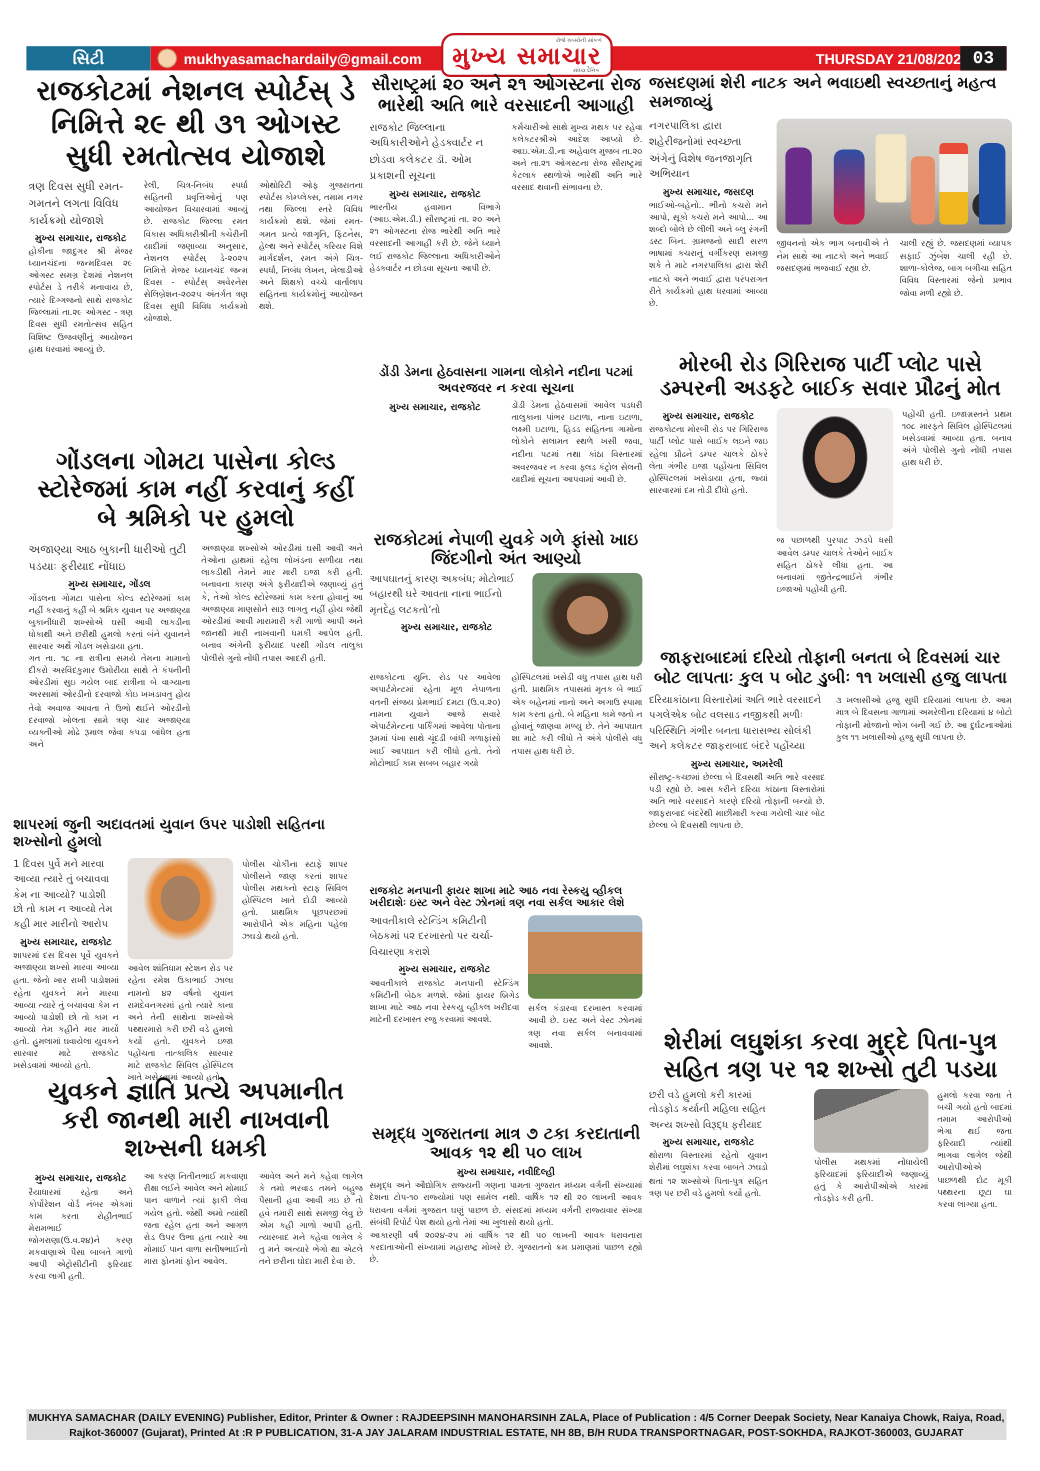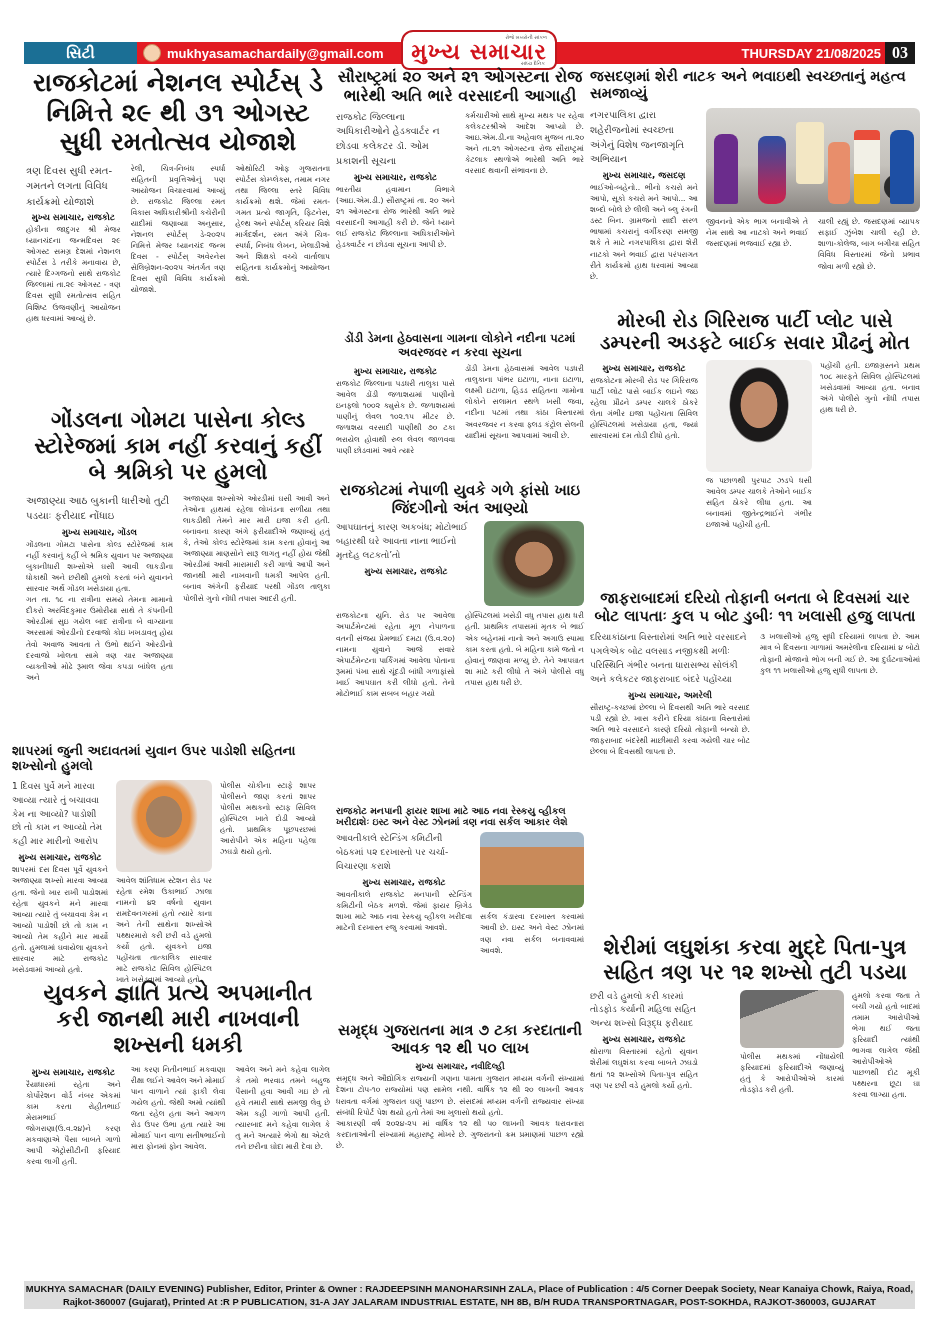--- a/index.html
+++ b/index.html
@@ -9,21 +9,21 @@
   .masthead { position: absolute; left: 24px; top: 42px; width: 891px; height: 22px; display: flex; align-items: stretch; }
   .mh-section { width: 113px; background: #1b6f95; color: #fff; font-weight: bold; font-size: 15px; display: flex; align-items: center; justify-content: center; }
   .mh-red { flex: 1; background: #e21b23; display: flex; align-items: center; position: relative; }
   .mh-email { color: #fff; font-size: 13px; font-weight: bold; margin-left: 30px; display: flex; align-items: center; gap: 4px; font-family: "Liberation Sans", sans-serif; }
   .hand-icon { width: 18px; height: 18px; border-radius: 50%; background: #f5d2b0; border: 1px solid #c98f60; display: inline-block; margin-left: -24px; margin-right: 2px; }
   .mh-logo { position: absolute; left: 264px; top: -12px; width: 156px; height: 40px; background: #fff; border: 2px solid #c0171e; border-radius: 12px 12px 8px 8px; text-align: center; }
   .mh-logo .logo-top { font-size: 5px; color: #444; position: absolute; right: 8px; top: 2px; }
   .mh-logo .logo-main { color: #d2141c; font-weight: bold; font-size: 22px; line-height: 40px; letter-spacing: 1px; }
   .mh-logo .logo-sub { position: absolute; right: 10px; bottom: 1px; font-size: 5px; color: #444; }
   .mh-date { position: absolute; right: 34px; color: #fff; font-weight: bold; font-size: 13px; font-family: "Liberation Sans", sans-serif; }
-  .mh-page { position: absolute; right: 0; top: 0; height: 22px; width: 30px; background: #1a1a1a; color: #fff; font-weight: bold; font-size: 16px; display: flex; align-items: center; justify-content: center; font-family: Liberation Serif, serif; }
+  .mh-page { position: absolute; right: 0; top: 0; height: 22px; width: 42px; background: #1a1a1a; color: #fff; font-weight: bold; font-size: 16px; display: flex; align-items: center; justify-content: center; font-family: Liberation Mono, monospace; }
 
   .story { position: absolute; }
   .headline { font-weight: bold; color: #111; line-height: 1.18; }
   .subhead { color: #333; font-size: 12.5px; line-height: 1.55; }
   .byline { font-weight: bold; font-size: 8.5px; text-align: center; margin: 3px 0 1px; }
   .body { font-size: 7.6px; line-height: 1.46; color: #222; text-align: justify; }
   .cols { display: flex; gap: 10px; }
   .cols > div { flex: 1; }
 
   .footer { position: absolute; left: 24px; top: 1281px; width: 891px; height: 28px; background: #dcdcdc; font-family: "Liberation Sans", sans-serif; font-size: 9.4px; font-weight: bold; text-align: center; line-height: 13px; padding-top: 1px; color: #111; }
@@ -107,21 +107,20 @@
       </div>
     </div>
   </div>
 </div>
 
 <div class="story" style="left:336px;top:332px;width:248px;">
   <div class="headline" style="font-size:11.5px;text-align:center;">ડોંડી ડેમના હેઠવાસના ગામના લોકોને નદીના પટમાં અવરજવર ન કરવા સૂચના</div>
   <div class="cols" style="margin-top:4px;">
     <div>
       <div class="byline">મુખ્ય સમાચાર, રાજકોટ</div>
-      <div class="body">રાજકોટ જિલ્લાના પડધરી તાલુકા પાસે આવેલ ડોંડી જળાશયમાં પાણીનો ઇનફ્લો ૧૦૦૨ ક્યુસેક છે. જળાશયમાં પાણીનું લેવલ ૧૦૨.૧૫ મીટર છે. જળાશય વરસાદી પાણીથી ૭૦ ટકા ભરાયેલ હોવાથી રુલ લેવલ જાળવવા પાણી છોડવામાં આવે ત્યારે</div>
     </div>
     <div>
         <div class="body">ડોંડી ડેમના હેઠવાસમાં આવેલ પડધરી તાલુકાના પાંભર ઇટાળા, નાના ઇટાળા, લક્ષ્મી ઇટાળા, હિડડ સહિતના ગામોના લોકોને સલામત સ્થળે ખસી જવા, નદીના પટમાં તથા કાંઠા વિસ્તારમાં અવરજવર ન કરવા ફ્લડ કંટ્રોલ સેલની યાદીમાં સૂચના આપવામાં આવી છે.</div>
       </div>
   </div>
 </div>
 
 <div class="story" style="left:26px;top:407px;width:304px;">
   <div class="headline" style="font-size:22px;text-align:center;">ગોંડલના ગોમટા પાસેના કોલ્ડ સ્ટોરેજમાં કામ નહીં કરવાનું કહીં બે શ્રમિકો પર હુમલો</div>
   <div class="cols" style="margin-top:8px;">
@@ -149,21 +148,21 @@
   <div class="cols" style="margin-top:4px;">
     <div>
         <div class="body">રાજકોટના યુનિ. રોડ પર આવેલા અપાર્ટમેન્ટમાં રહેતા મૂળ નેપાળના વતની સંજય પ્રેમભાઈ દમટા (ઉ.વ.૨૦) નામના યુવાને આજે સવારે એપાર્ટમેન્ટના પાર્કિંગમાં આવેલા પોતાના રૂમમાં પંખા સાથે ચૂંદડી બાંધી ગળાફાંસો ખાઈ આપઘાત કરી લીધો હતો. તેનો મોટોભાઈ કામ સબબ બહાર ગયો</div>
       </div>
     <div>
         <div class="body">હોસ્પિટલમાં ખસેડી વધુ તપાસ હાથ ધરી હતી. પ્રાથમિક તપાસમાં મૃતક બે ભાઈ એક બહેનમાં નાનો અને અગાઉ સ્પામા કામ કરતા હતો. બે મહિના કામે જતો ન હોવાનું જાણવા મળ્યુ છે. તેને આપઘાત શા માટે કરી લીધો તે અંગે પોલીસે વધુ તપાસ હાથ ધરી છે.</div>
       </div>
   </div>
 </div>
 
-<div class="story" style="left:590px;top:309px;width:330px;">
+<div class="story" style="left:590px;top:320px;width:330px;">
   <div class="headline" style="font-size:19px;text-align:center;">મોરબી રોડ ગિરિરાજ પાર્ટી પ્લોટ પાસે ડમ્પરની અડફટે બાઈક સવાર પ્રૌઢનું મોત</div>
   <div style="display:flex;gap:8px;margin-top:6px;">
     <div style="width:108px;">
       <div class="byline">મુખ્ય સમાચાર, રાજકોટ</div>
       <div class="body">રાજકોટના મોરબી રોડ પર ગિરિરાજ પાર્ટી પ્લોટ પાસે બાઈક લઇને જઇ રહેલા પ્રૌઢને ડમ્પર ચાલકે ઠોકરે લેતા ગંભીર ઇજા પહોંચતા સિવિલ હોસ્પિટલમાં ખસેડાયા હતા, જ્યાં સારવારમાં દમ તોડી દીધો હતો.</div>
     </div>
     <div style="width:106px;">
       <div style="height:112px;border-radius:6px;background:radial-gradient(ellipse at 50% 40%,#c08a6a 0 24%,#1c1a1a 25% 38%,#f0eeec 40%);"></div>
       <div class="body" style="margin-top:3px;">જ પછાળથી પુરપાટ ઝડપે ધસી આવેલ ડમ્પર ચાલકે તેઓને બાઈક સહિત ઠોકરે લીધા હતા. આ બનાવમાં જીતેન્દ્રભાઈને ગંભીર ઇજાઓ પહોંચી હતી.</div>
     </div>

